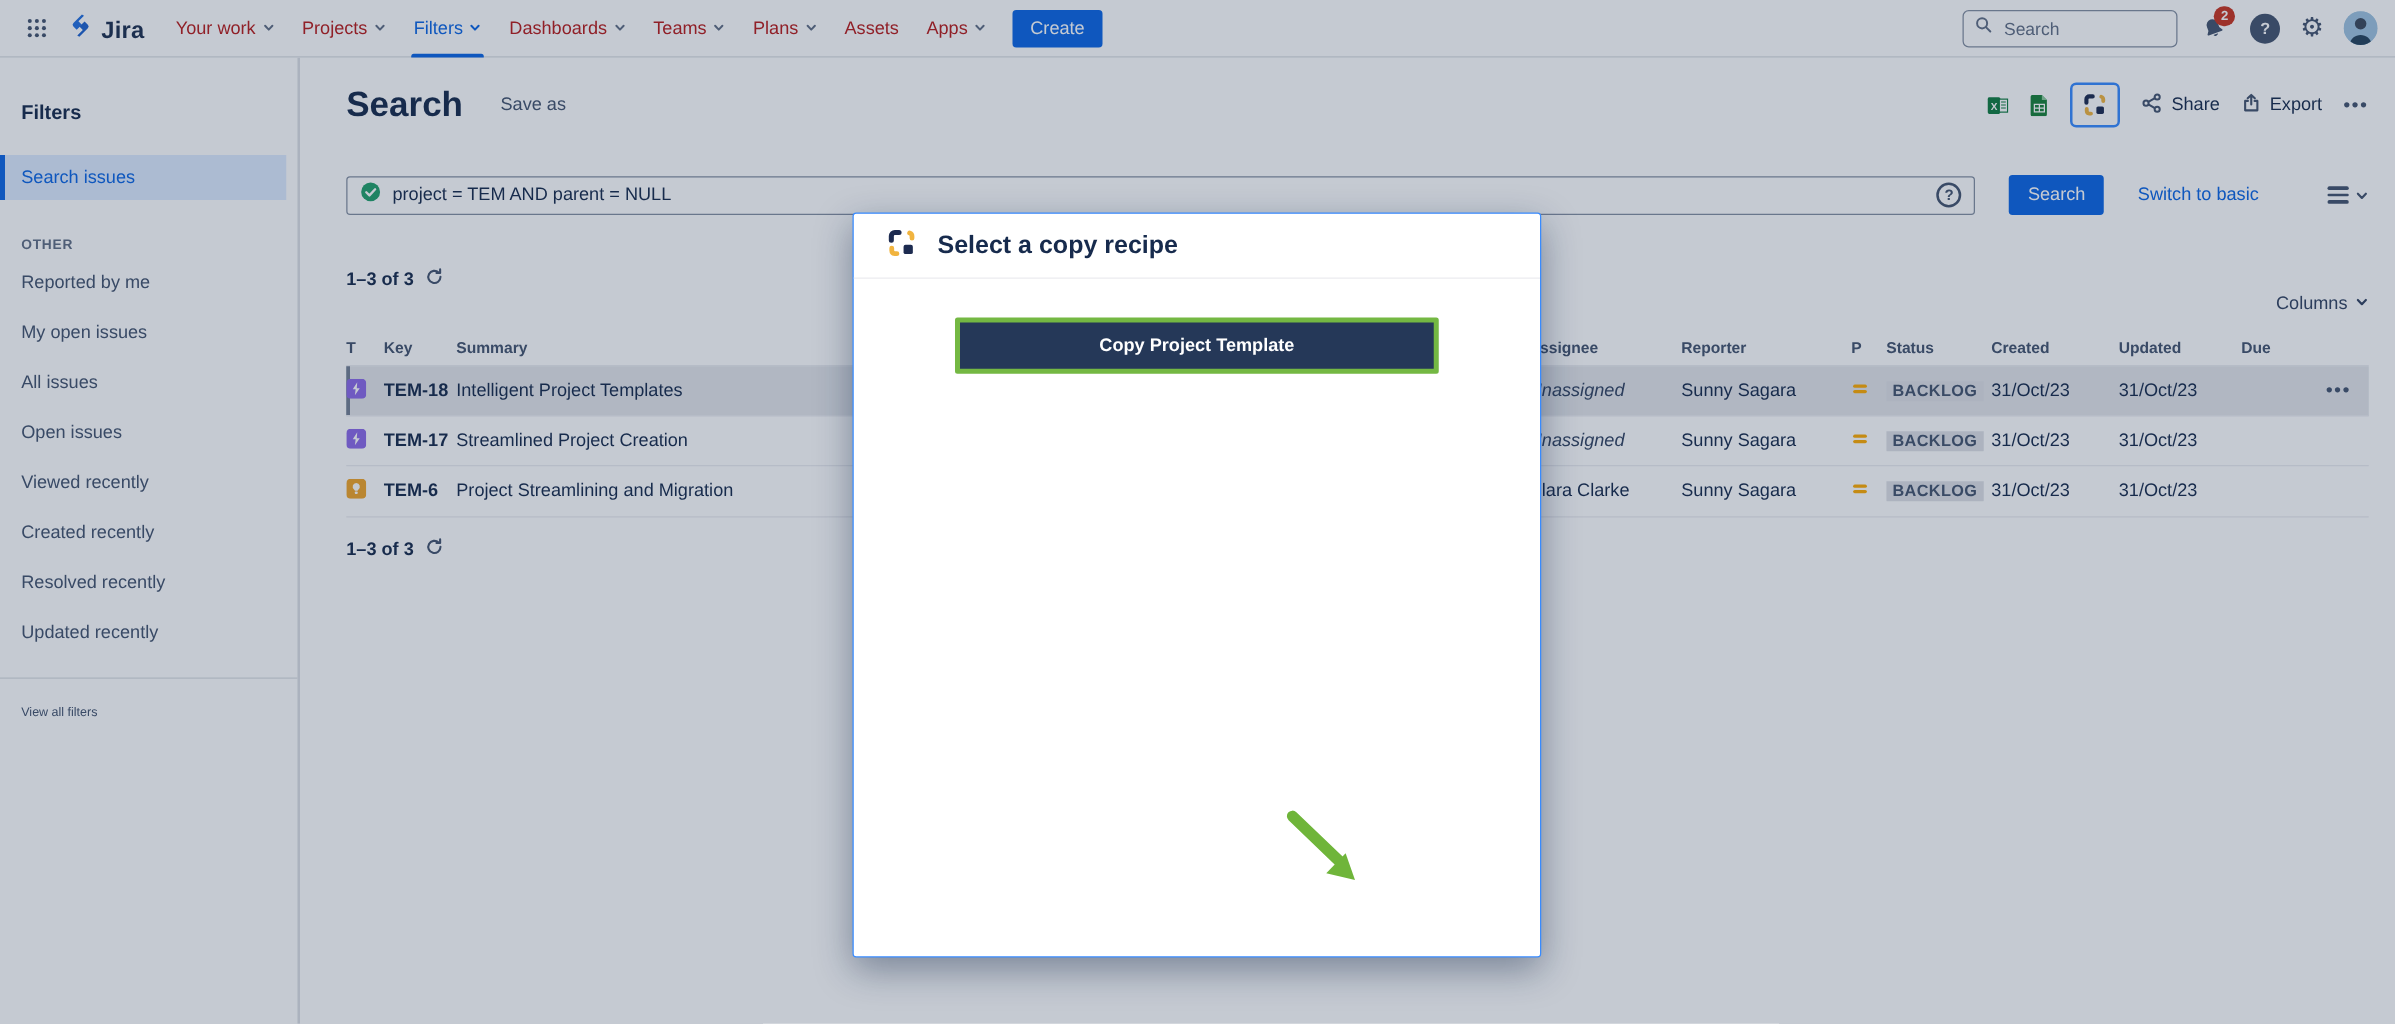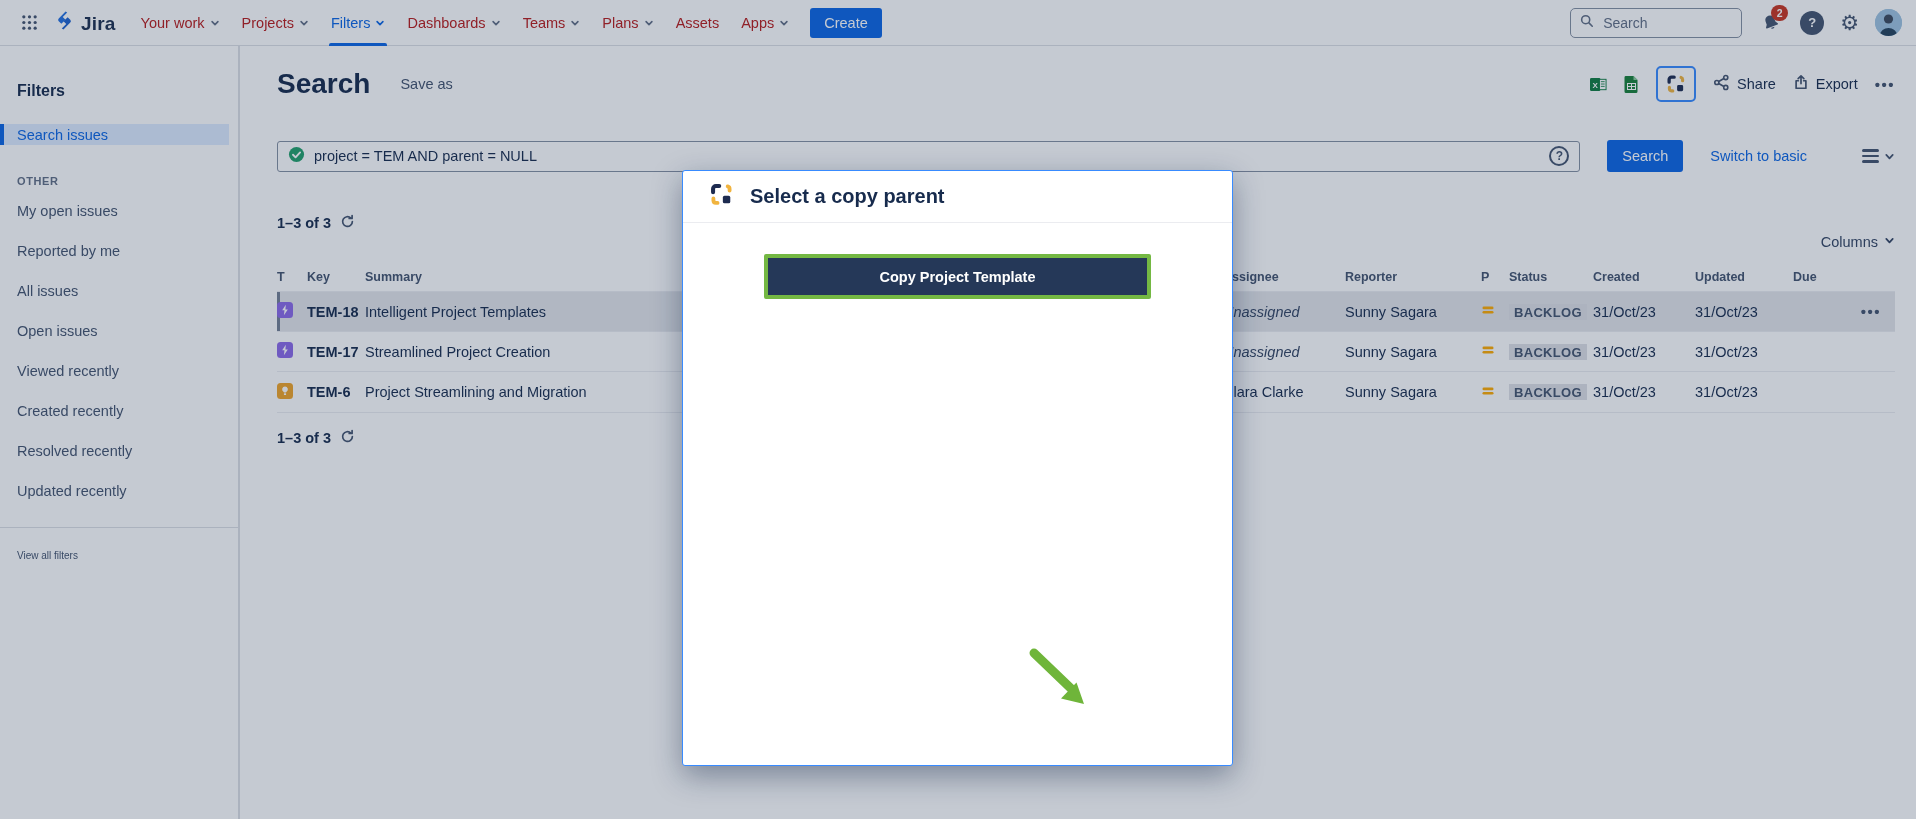--- a/index.html
+++ b/index.html
@@ -33,21 +33,21 @@
     font-size:10.5px; font-weight:700; border-radius:9px; display:flex; align-items:center; justify-content:center; padding:0 4px; }
   .help-circle { width:24px; height:24px; border-radius:50%; background:#44546f; color:#fff; font-size:13px; font-weight:700;
     display:flex; align-items:center; justify-content:center; }
   .gear { font-size:21px; color:#44546f; line-height:1; }
   .avatar { width:27px; height:27px; border-radius:50%; background:#a8cbe2; overflow:hidden; display:flex; align-items:flex-end; justify-content:center; }
 
   
   .shell { display:flex; height:773px; }
   .sidebar { width:240px; border-right:2px solid #dcdfe4; background:#fff; padding-top:36px; flex:none; }
   .sb-title { font-size:16px; font-weight:700; color:#172b4d; margin:0 0 24px 17px; }
-  .sb-selected { height:21px; margin-right:9px; background:#deebff; border-left:4px solid #0c66e4;
+  .sb-selected { height:36px; margin-right:9px; background:#deebff; border-left:4px solid #0c66e4;
     display:flex; align-items:center; padding-left:13px; font-size:14.5px; color:#0c66e4; cursor:pointer; }
   .sb-section { margin:30px 0 4px 17px; font-size:11px; font-weight:700; letter-spacing:.6px; color:#626f86; }
   .sb-item { height:40px; display:flex; align-items:center; padding-left:17px; font-size:14.5px; color:#44546f; cursor:pointer; }
   .sb-divider { border:none; border-top:1px solid #dcdfe4; margin:16px 0 8px 0; }
   .sb-footer { height:38px; display:flex; align-items:center; padding-left:17px; font-size:10px; color:#44546f; cursor:pointer; }
 
   .main { flex:1; padding:20px 21px 0 37px; }
 
   
   .page-head { display:flex; align-items:center; }
@@ -218,22 +218,22 @@
   </div>
 </header>
 
 <div class="shell">
 
   <aside class="sidebar">
     <h2 class="sb-title">Filters</h2>
     <div class="sb-selected">Search issues</div>
     <div class="sb-section">OTHER</div>
     <div id="sidebar-items">
+        <div class="sb-item">Reported by me</div>
         <div class="sb-item">My open issues</div>
-        <div class="sb-item">Reported by me</div>
         <div class="sb-item">All issues</div>
         <div class="sb-item">Open issues</div>
         <div class="sb-item">Viewed recently</div>
         <div class="sb-item">Created recently</div>
         <div class="sb-item">Resolved recently</div>
         <div class="sb-item">Updated recently</div>
       </div>
     <hr class="sb-divider">
     <div class="sb-footer">View all filters</div>
   </aside>
@@ -428,21 +428,21 @@
 <div class="modal">
   <div class="modal-header">
     <span>
       <svg width="27" height="27" viewBox="0 0 24 24">
         <path d="M10 4.5H7A2.5 2.5 0 0 0 4.5 7v3" stroke="#1d2b50" stroke-width="3.6" fill="none" stroke-linecap="round"></path>
         <path d="M17.5 4.8a2.4 2.4 0 0 1 1.7 2.3v1.4" stroke="#f1b43f" stroke-width="3.4" fill="none" stroke-linecap="round"></path>
         <path d="M4.8 15.5v1.7A2.4 2.4 0 0 0 7 19.5h1.5" stroke="#f1b43f" stroke-width="3.4" fill="none" stroke-linecap="round"></path>
         <rect x="13.2" y="13.2" width="6.6" height="6.6" rx="1.4" fill="#1d2b50"></rect>
       </svg>
     </span>
-    <span class="modal-title">Select a copy parent</span>
+    <span class="modal-title">Select a copy recipe</span>
   </div>
   <div class="modal-body">
     <button class="recipe-btn">Copy Project Template</button>
   </div>
 </div>
 
 <svg class="green-arrow" width="70" height="64" viewBox="0 0 70 64">
   <path d="M8 5 45 40.5" stroke="#6fb53a" stroke-width="9" stroke-linecap="round" fill="none"></path>
   <polygon points="58,56 35,50.5 50.5,34.5" fill="#6fb53a"></polygon>
 </svg>

